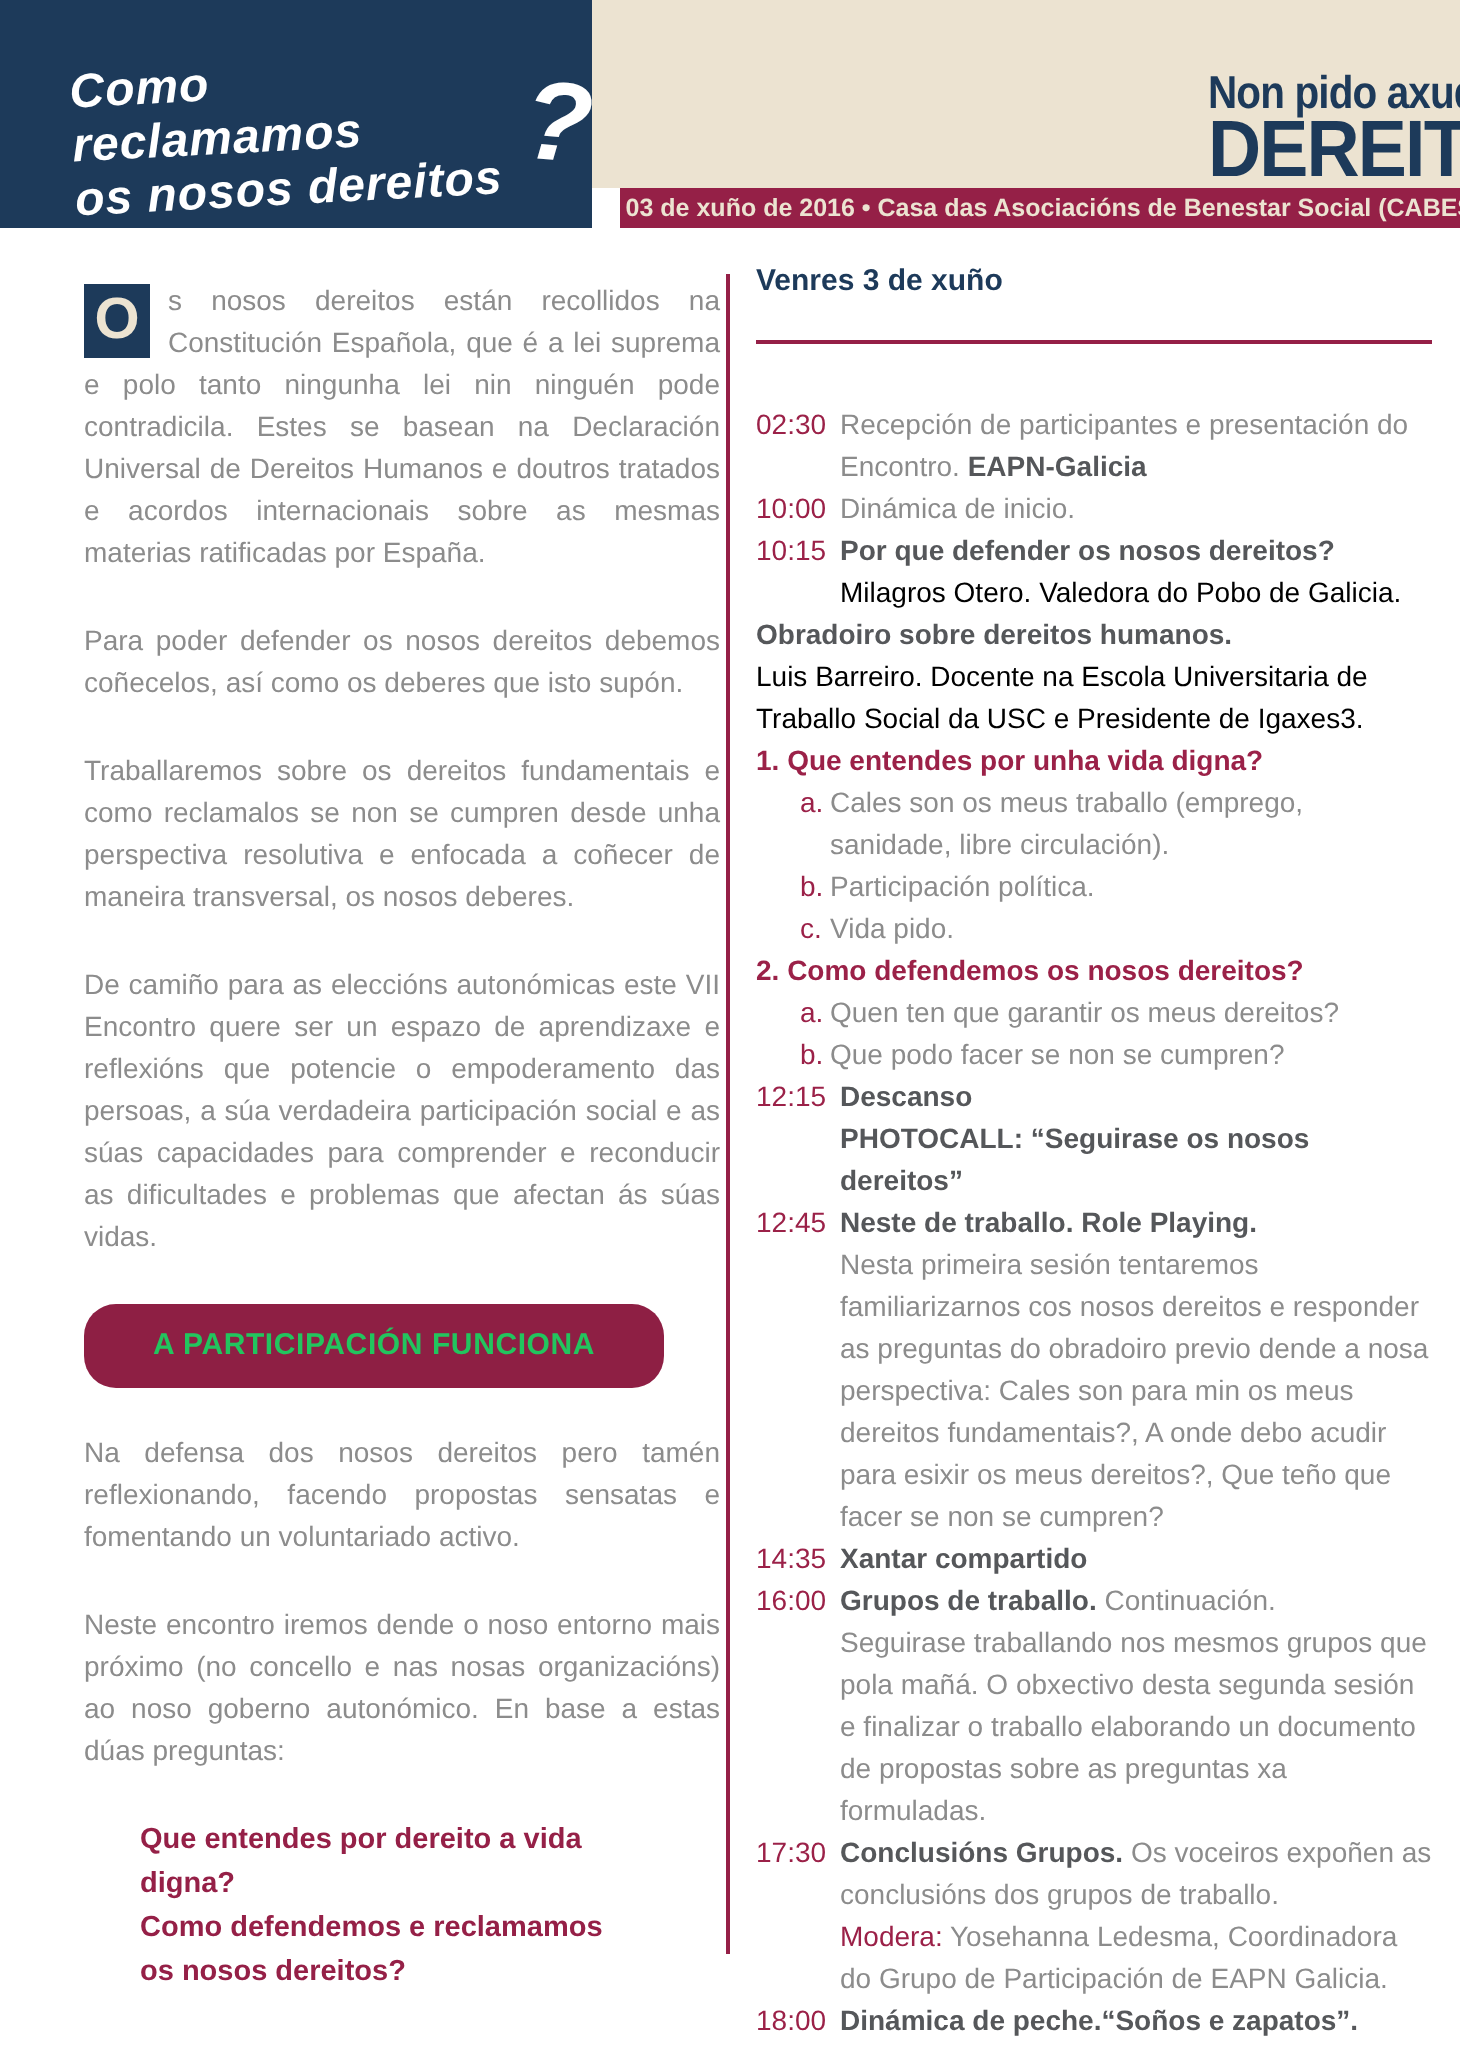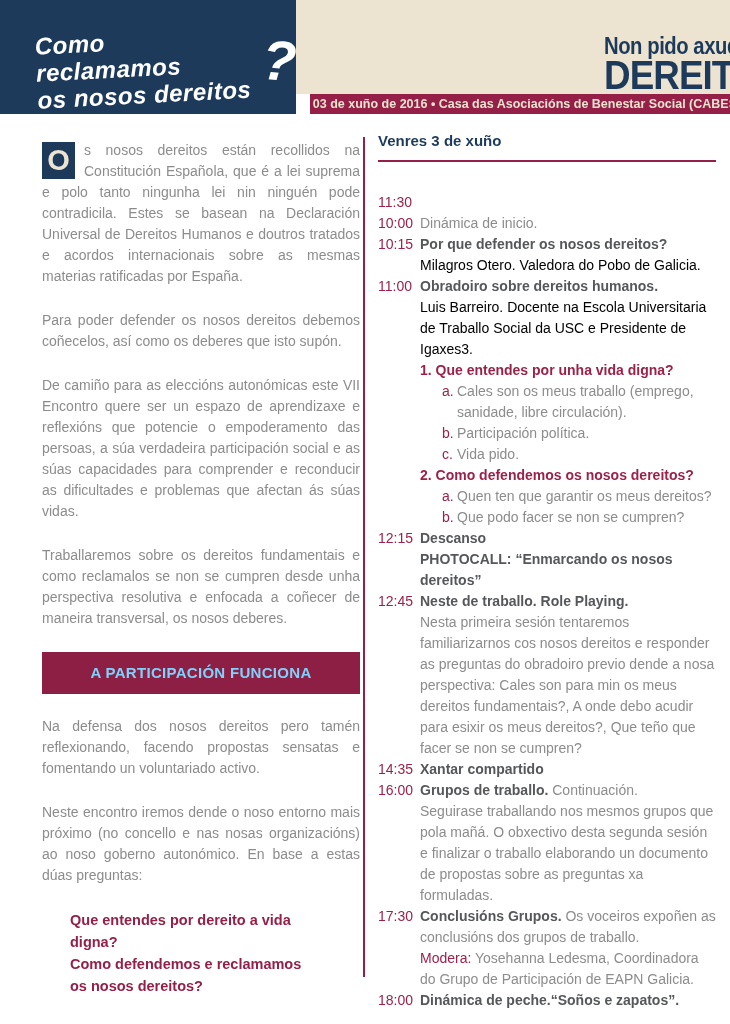--- a/index.html
+++ b/index.html
@@ -22,29 +22,29 @@
   .claim-2 { font-size:40px; font-weight:bold; letter-spacing:-1px; margin-top:-7px;
              transform:scaleX(0.92); transform-origin:left; white-space:nowrap; }
 
   
   .divider { position:absolute; left:363px; top:137px; width:2px; height:840px; background:#952047; }
 
   .left-col { position:absolute; left:42px; top:140px; width:318px; }
   .left-col p { font-size:14px; line-height:21px; color:#8c8c8c; text-align:justify; margin-bottom:23px; }
   .dropcap { float:left; width:33px; height:37px; background:#1d3a5a; color:#ece3d1;
              font-size:29px; font-weight:bold; text-align:center; line-height:37px; margin:2px 9px 2px 0; }
-  .banner { width:318px; height:42px; background:#8e1f44; color:#7dd3fc; font-size:15px; font-weight:bold;
-            text-align:center; line-height:42px; letter-spacing:0.3px; margin:0 0 22px 0; }
+  .banner { width:290px; height:42px; background:#8e1f44; color:#22c55e; font-size:15px; font-weight:bold;
+            text-align:center; line-height:42px; letter-spacing:0.3px; margin:0 0 22px 0;border-radius:16px; }
   .question { font-size:14.5px; font-weight:bold; color:#952047; line-height:22px;
               padding-left:28px; max-width:275px; }
   .q2 { max-width:260px; margin-bottom:14px; }
 
   
   .right-col { position:absolute; left:378px; top:132px; width:338px; }
-  .sched-title { color:#1d3a5a; font-size:15px; font-weight:bold; padding-bottom:11px;
+  .sched-title { color:#1d3a5a; font-size:15px; font-weight:bold; padding-bottom:21px;
                  border-bottom:2px solid #952047; }
   .sched-list { margin-top:30px; }
   .sitem { display:flex; }
   .stime { width:42px; flex-shrink:0; color:#9b2148; font-size:14px; line-height:21px; }
   .scontent { flex:1; }
   .line { font-size:14px; line-height:21px; color:#8c8c8c; }
   .lettered { display:flex; }
   .letter { color:#9b2148; width:15px; flex-shrink:0; margin-left:22px; }
   .ltext { flex:1; }
   .s-n { color:#8c8c8c; }
@@ -73,51 +73,53 @@
       <div class="claim-2">DEREITOS!</div>
     </div>
   </div>
   <div class="hdr-datebar">03 de xuño de 2016 • Casa das Asociacións de Benestar Social (CABES)</div>
 
   <div class="divider"></div>
 
   <div class="left-col">
     <p><span class="dropcap">O</span><span>s nosos dereitos están recollidos na Constitución Española, que é a lei suprema e polo tanto ningunha lei nin ninguén pode contradicila. Estes se basean na Declaración Universal de Dereitos Humanos e doutros tratados e acordos internacionais sobre as mesmas materias ratificadas por España.</span></p>
     <p>Para poder defender os nosos dereitos debemos coñecelos, así como os deberes que isto supón.</p>
+    <p>Traballaremos sobre os dereitos fundamentais e como reclamalos se non se cumpren desde unha perspectiva resolutiva e enfocada a coñecer de maneira transversal, os nosos deberes.</p>
     <p>De camiño para as eleccións autonómicas este VII Encontro quere ser un espazo de aprendizaxe e reflexións que potencie o empoderamento das persoas, a súa verdadeira participación social e as súas capacidades para comprender e reconducir as dificultades e problemas que afectan ás súas vidas.</p>
-    <p>Traballaremos sobre os dereitos fundamentais e como reclamalos se non se cumpren desde unha perspectiva resolutiva e enfocada a coñecer de maneira transversal, os nosos deberes.</p>
     <div class="banner">A PARTICIPACIÓN FUNCIONA</div>
     <p>Na defensa dos nosos dereitos pero tamén reflexionando, facendo propostas sensatas e fomentando un voluntariado activo.</p>
     <p>Neste encontro iremos dende o noso entorno mais próximo (no concello e nas nosas organizacións) ao noso goberno autonómico. En base a estas dúas preguntas:</p>
     <div class="question">Que entendes por dereito a vida digna?</div>
     <div class="question q2">Como defendemos e reclamamos os nosos dereitos?</div>
 
   </div>
 
   <div class="right-col">
     <div class="sched-title">Venres 3 de xuño</div>
     <div class="sched-list">
         <div class="sitem">
-          <div class="stime">11:30</div>
+          <div class="stime">02:30</div>
+          <div class="scontent">
+            <div class="line"><span class="s-n">Recepción de participantes e presentación do Encontro. </span><span class="s-b">EAPN-Galicia</span></div>
+          </div>
         </div>
         <div class="sitem">
           <div class="stime">10:00</div>
           <div class="scontent">
             <div class="line"><span class="s-n">Dinámica de inicio.</span></div>
           </div>
         </div>
         <div class="sitem">
           <div class="stime">10:15</div>
           <div class="scontent">
             <div class="line"><span class="s-b">Por que defender os nosos dereitos?</span></div>
             <div class="line"><span class="s-i">Milagros Otero. Valedora do Pobo de Galicia.</span></div>
           </div>
         </div>
         <div class="sitem">
-          <div class="stime">11:00</div>
           <div class="scontent">
             <div class="line"><span class="s-b">Obradoiro sobre dereitos humanos.</span></div>
             <div class="line"><span class="s-i">Luis Barreiro. Docente na Escola Universitaria de Traballo Social da USC e Presidente de Igaxes3.</span></div>
             <div class="line"><span class="s-m">1. Que entendes por unha vida digna?</span></div>
             <div class="line lettered">
               <span class="letter">a.</span>
               <span class="ltext"><span class="s-n">Cales son os meus traballo (emprego, sanidade, libre circulación).</span></span>
             </div>
             <div class="line lettered">
               <span class="letter">b.</span>
@@ -135,21 +137,21 @@
             <div class="line lettered">
               <span class="letter">b.</span>
               <span class="ltext"><span class="s-n">Que podo facer se non se cumpren?</span></span>
             </div>
           </div>
         </div>
         <div class="sitem">
           <div class="stime">12:15</div>
           <div class="scontent">
             <div class="line"><span class="s-b">Descanso</span></div>
-            <div class="line"><span class="s-b">PHOTOCALL: “Enmarcando os nosos dereitos”</span></div>
+            <div class="line"><span class="s-b">PHOTOCALL: “Seguirase os nosos dereitos”</span></div>
           </div>
         </div>
         <div class="sitem">
           <div class="stime">12:45</div>
           <div class="scontent">
             <div class="line"><span class="s-b">Neste de traballo. Role Playing.</span></div>
             <div class="line"><span class="s-n">Nesta primeira sesión tentaremos familiarizarnos cos nosos dereitos e responder as preguntas do obradoiro previo dende a nosa perspectiva: Cales son para min os meus dereitos fundamentais?, A onde debo acudir para esixir os meus dereitos?, Que teño que facer se non se cumpren?</span></div>
           </div>
         </div>
         <div class="sitem">

